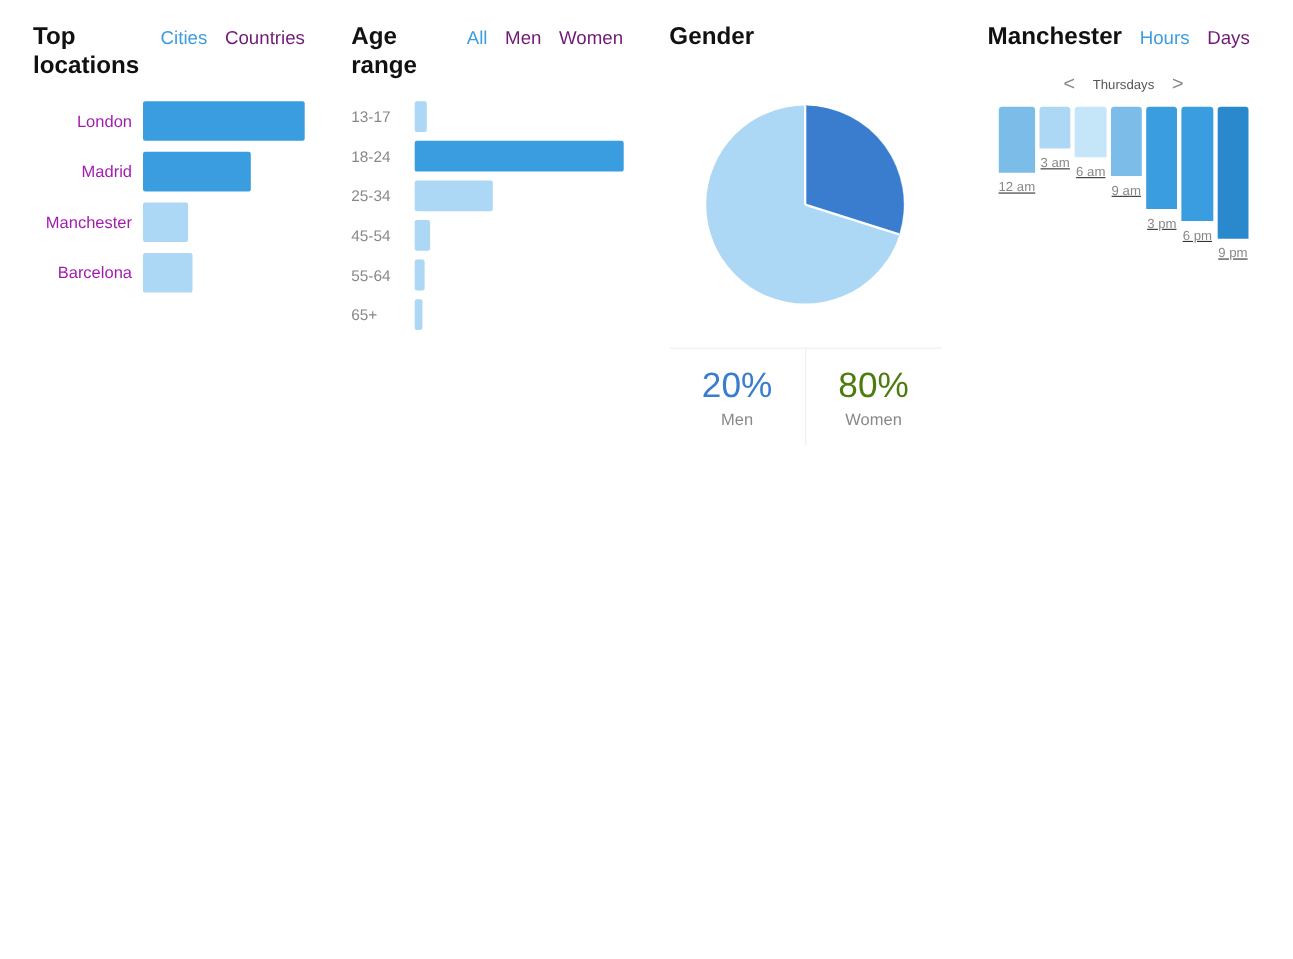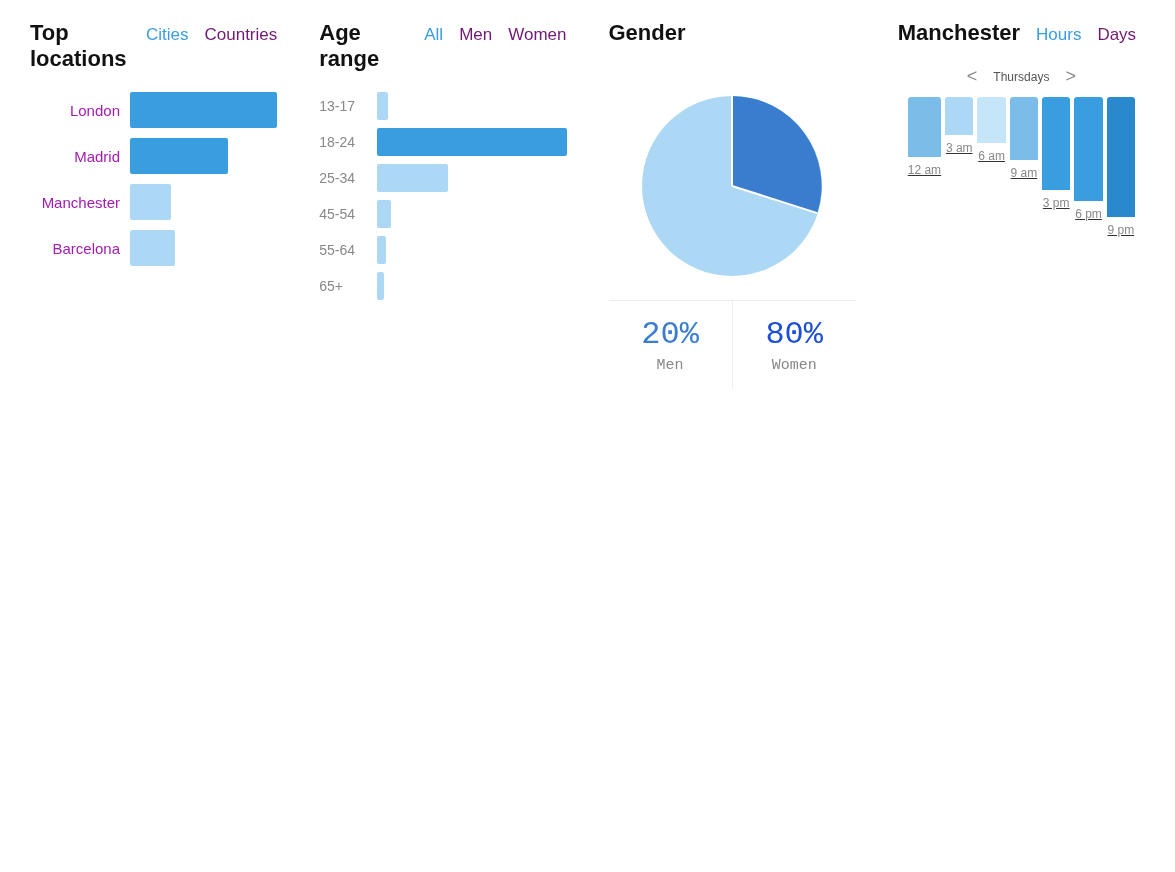--- a/index.html
+++ b/index.html
@@ -100,40 +100,39 @@
       align-items: center;
     }
     .pie-container {
       width: 200px;
       height: 200px;
       margin: 20px auto 10px;
     }
     .gender-stats {
       display: flex;
       width: 100%;
-      margin-top: 4px;
+      margin-top: 20px;
       border-top: 1px solid #eee;
-      font-family: Liberation Mono, monospace;
     }
     .gender-stat {
       flex: 1;
       display: flex;
       flex-direction: column;
       align-items: center;
       padding: 15px 0;
     }
     .gender-stat:first-child {
       border-right: 1px solid #eee;
     }
     .gender-pct {
       font-size: 32px;
       font-weight: 400;
     }
     .gender-pct.men { color: #3a7dce; }
-    .gender-pct.women { color: #1d4ed8; }
+    .gender-pct.women { color: #4d7c0f; }
     .gender-name {
       font-size: 15px;
       color: #888;
       margin-top: 4px;
     }
 
     
     .followers-section { }
     .followers-nav {
       display: flex;

